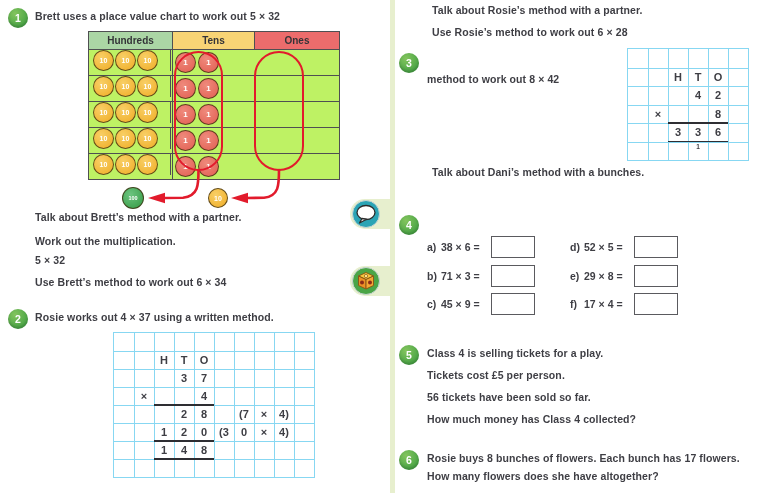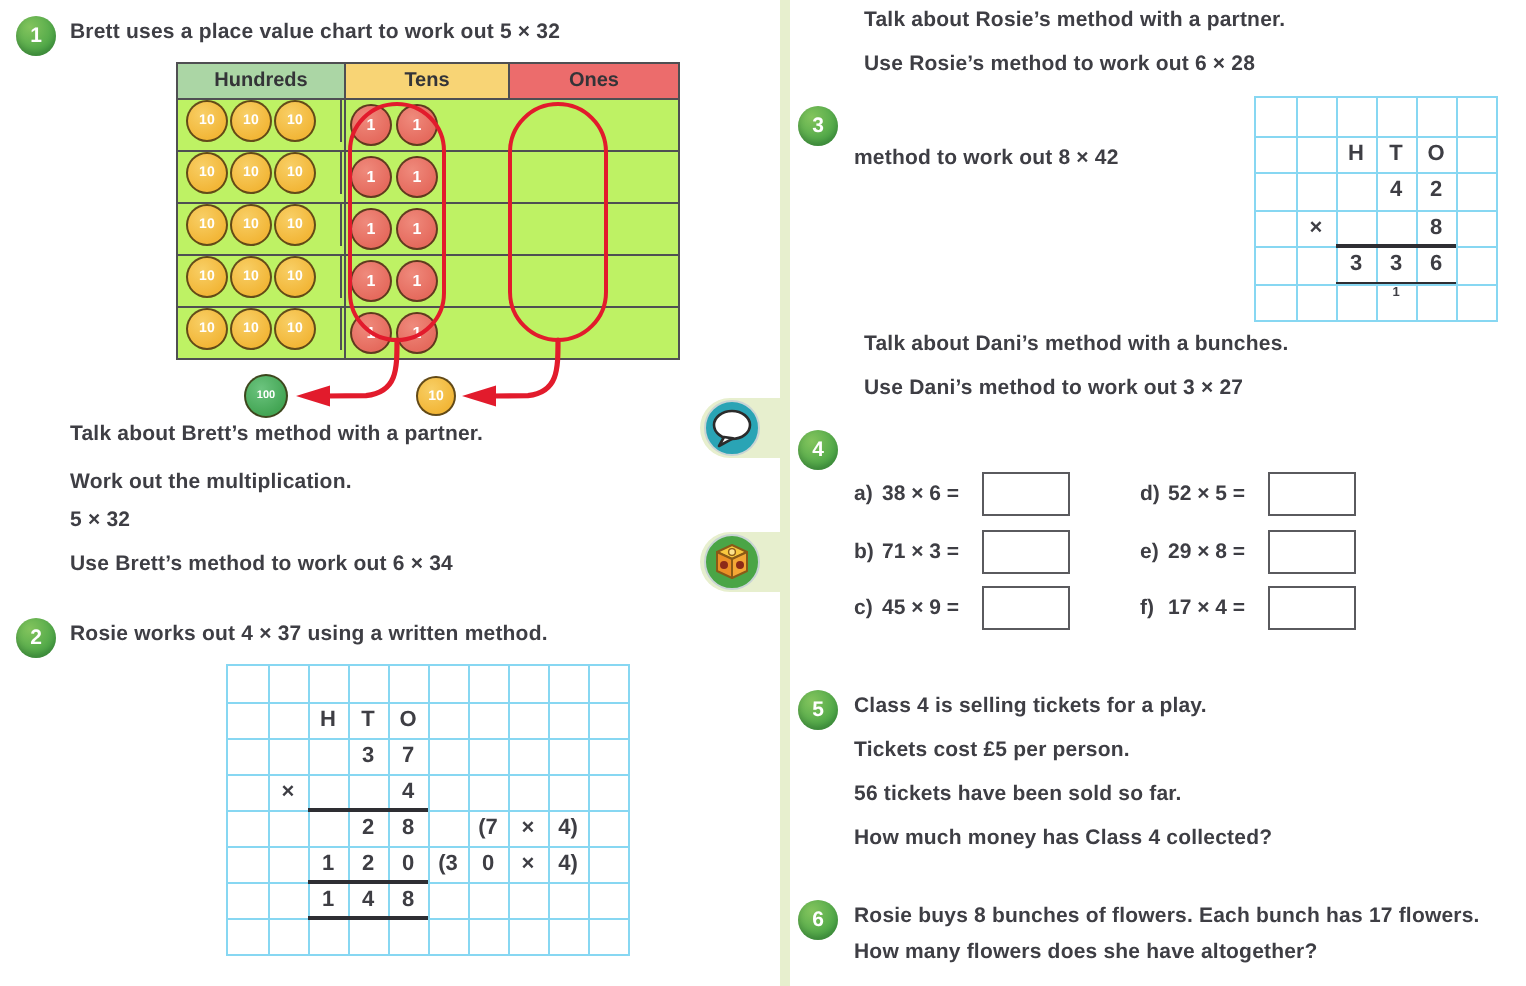--- a/index.html
+++ b/index.html
@@ -241,21 +241,20 @@
       <div class="gc" style="left: 20px; top: 55.5px; width: 20px; height: 18.5px;">×</div>
       <div class="gc" style="left: 80px; top: 55.5px; width: 20px; height: 18.5px;">8</div>
       <div class="gc" style="left: 40px; top: 74px; width: 20px; height: 18.5px;">3</div>
       <div class="gc" style="left: 60px; top: 74px; width: 20px; height: 18.5px;">3</div>
       <div class="gc" style="left: 80px; top: 74px; width: 20px; height: 18.5px;">6</div>
       <div class="gc sm" style="left: 60px; top: 92.5px; width: 20px; height: 18.5px;">1</div>
       <div class="gu" style="left: 40px; top: 73px; width: 60px;"></div>
       <div class="gu" style="left: 40px; top: 91.5px; width: 60px;"></div>
     </div>
   <div class="t" style="left:432px;top:166px">Talk about Dani’s method with a bunches.</div>
-  <div class="t" style="left:432px;top:188px">Use Dani’s method to work out 3 × 27</div>
 
   <div class="badge" style="left:399px;top:215px">4</div>
 
   <div class="q4item" style="left:427px;top:236px">
     <span class="lbl">a)</span>
     <span class="expr">38 × 6 =</span>
     <span class="abox"></span>
   </div>
   <div class="q4item" style="left:427px;top:265px">
     <span class="lbl">b)</span>

